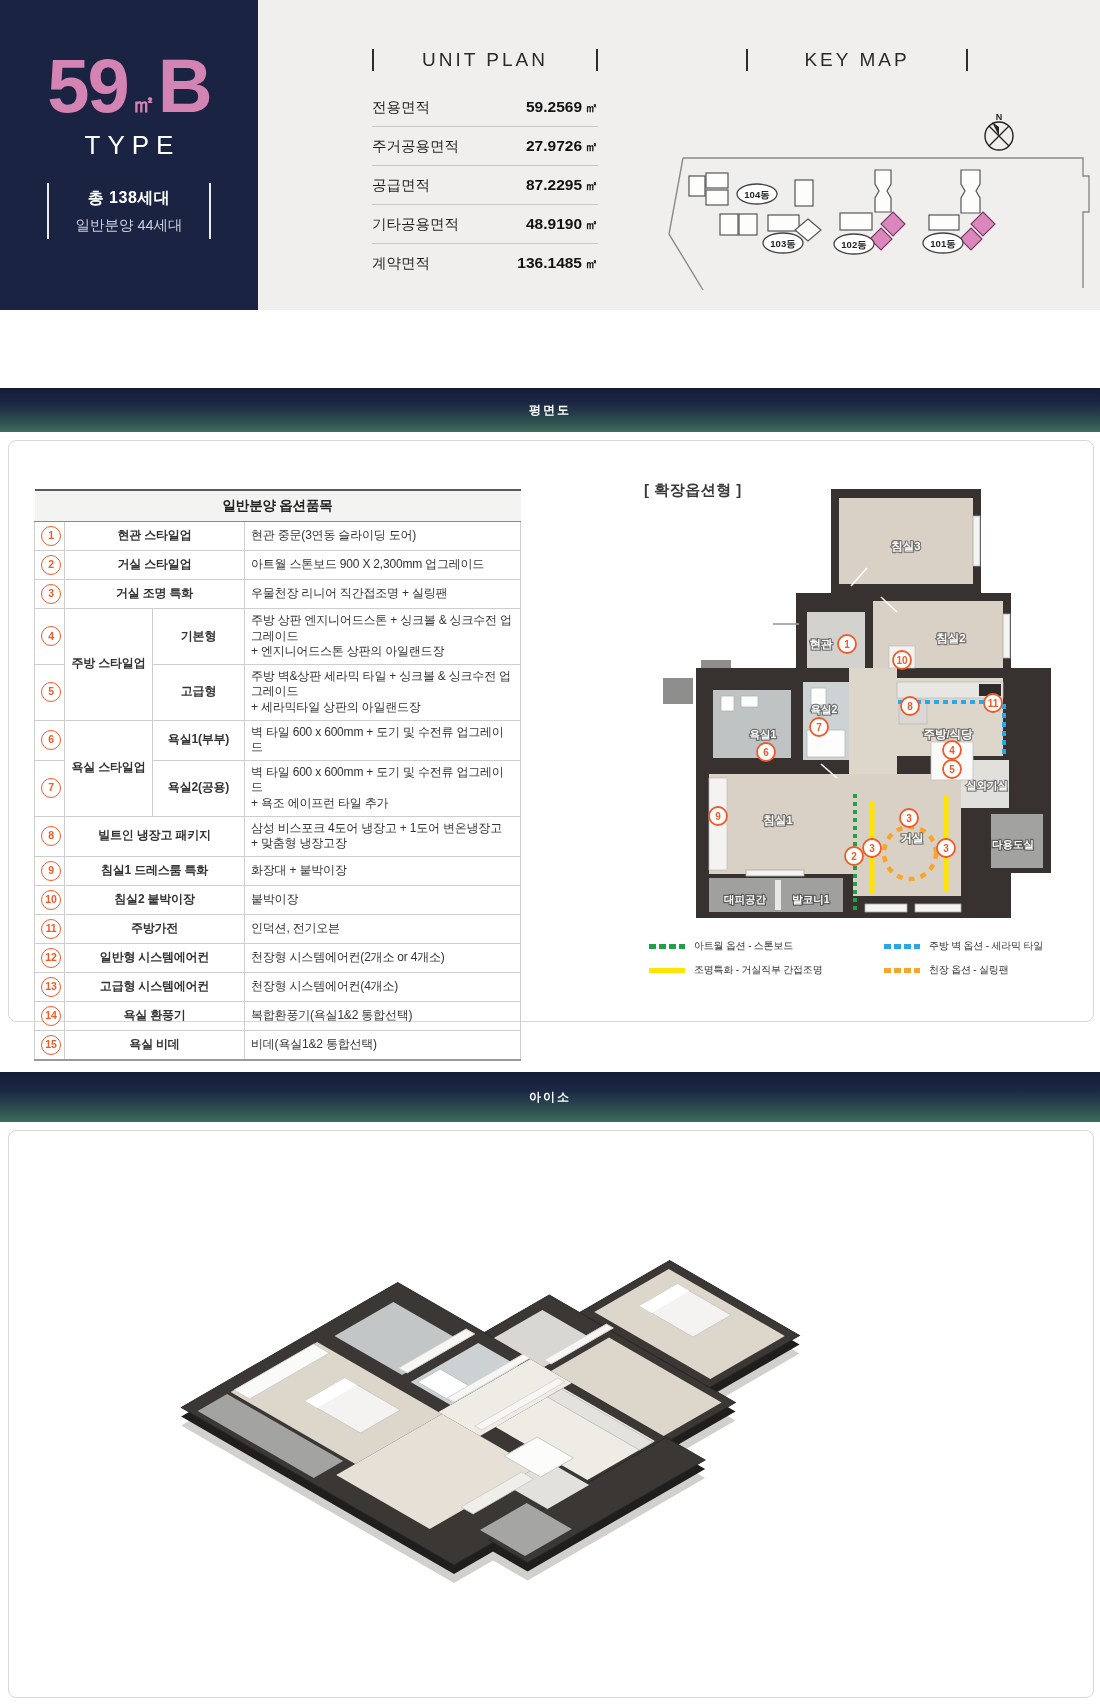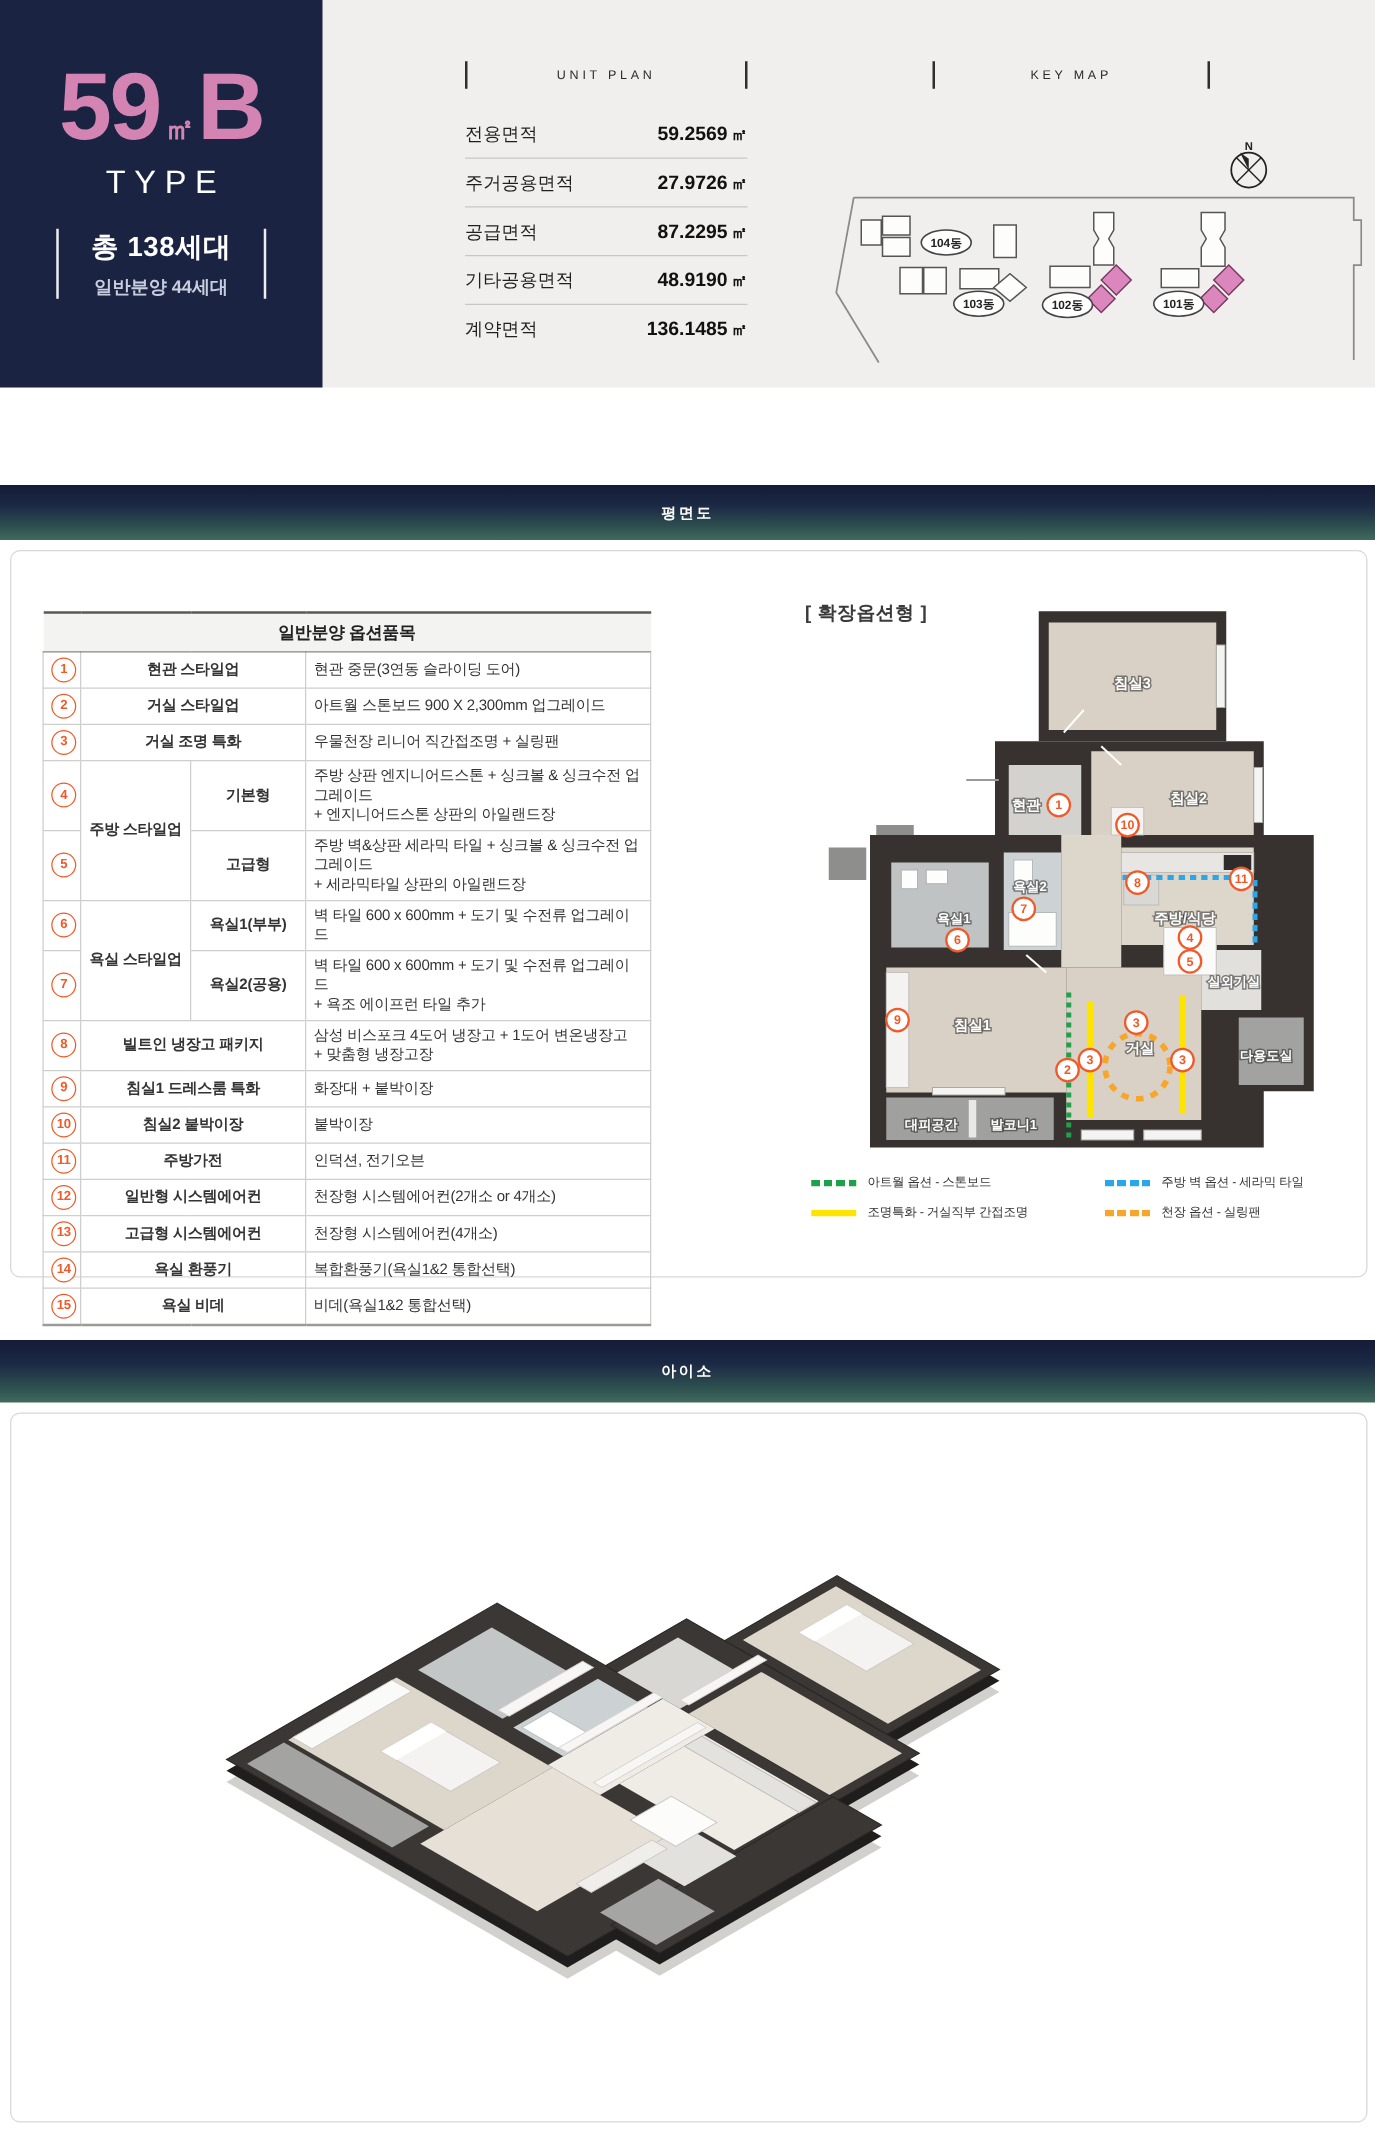--- a/index.html
+++ b/index.html
@@ -9,25 +9,25 @@
   .topstrip{position:absolute;left:0;top:0;width:1100px;height:310px;background:#f0efed;}
   .hero{position:absolute;left:0;top:0;width:258px;height:310px;background:#1b2342;
         display:flex;flex-direction:column;align-items:center;}
   .hero-size{display:flex;align-items:flex-end;margin-top:48px;line-height:1;color:#d384b2;}
   .hero-size .big{font-size:76px;font-weight:bold;letter-spacing:-2px;}
   .hero-size .sm{font-size:24px;font-weight:bold;margin:0 2px 8px 4px;}
   .hero-type{color:#ffffff;font-size:26px;letter-spacing:7px;margin-top:6px;font-weight:400;text-indent:7px;}
   .hero-units{display:flex;align-items:center;margin-top:22px;}
   .hero-units .vbar{width:2px;height:56px;background:rgba(255,255,255,.92);}
   .hero-units .mid{margin:0 26px;text-align:center;color:#fff;}
-  .hero-units .total{font-size:22px;font-weight:bold;letter-spacing:0.5px;}
-  .hero-units .general{font-size:14.5px;color:#c9cede;margin-top:7px;font-weight:bold;}
+  .hero-units .total{font-size:16px;font-weight:bold;letter-spacing:0.5px;}
+  .hero-units .general{font-size:14.5px;color:#c9cede;margin-top:7px;}
   .mini-header{position:absolute;display:flex;align-items:center;justify-content:space-between;height:24px;}
   .mini-header .hbar{width:2px;height:22px;background:#2e2e2e;}
-  .mini-header .htitle{font-size:10px;letter-spacing:3px;color:#2b2b2b;}
+  .mini-header .htitle{font-size:19px;letter-spacing:3px;color:#2b2b2b;}
   .uptable{position:absolute;left:372px;top:88px;width:226px;}
   .uprow{display:flex;justify-content:space-between;align-items:baseline;padding:10px 0 9px 0;border-bottom:1px solid #c8c7c5;}
   .uprow:last-child{border-bottom:none;}
   .uprow .lab{font-size:14.5px;color:#1f1f1f;}
   .uprow .val{font-size:15.5px;font-weight:bold;color:#111;}
   .uprow .unit{font-size:13px;font-weight:bold;margin-left:3px;}
   
   .secbar{position:absolute;left:0;width:1100px;height:44px;
           background:linear-gradient(180deg,#131c37 0%,#1c2945 38%,#2f5250 78%,#406b5d 100%);
           display:flex;align-items:center;justify-content:center;}

